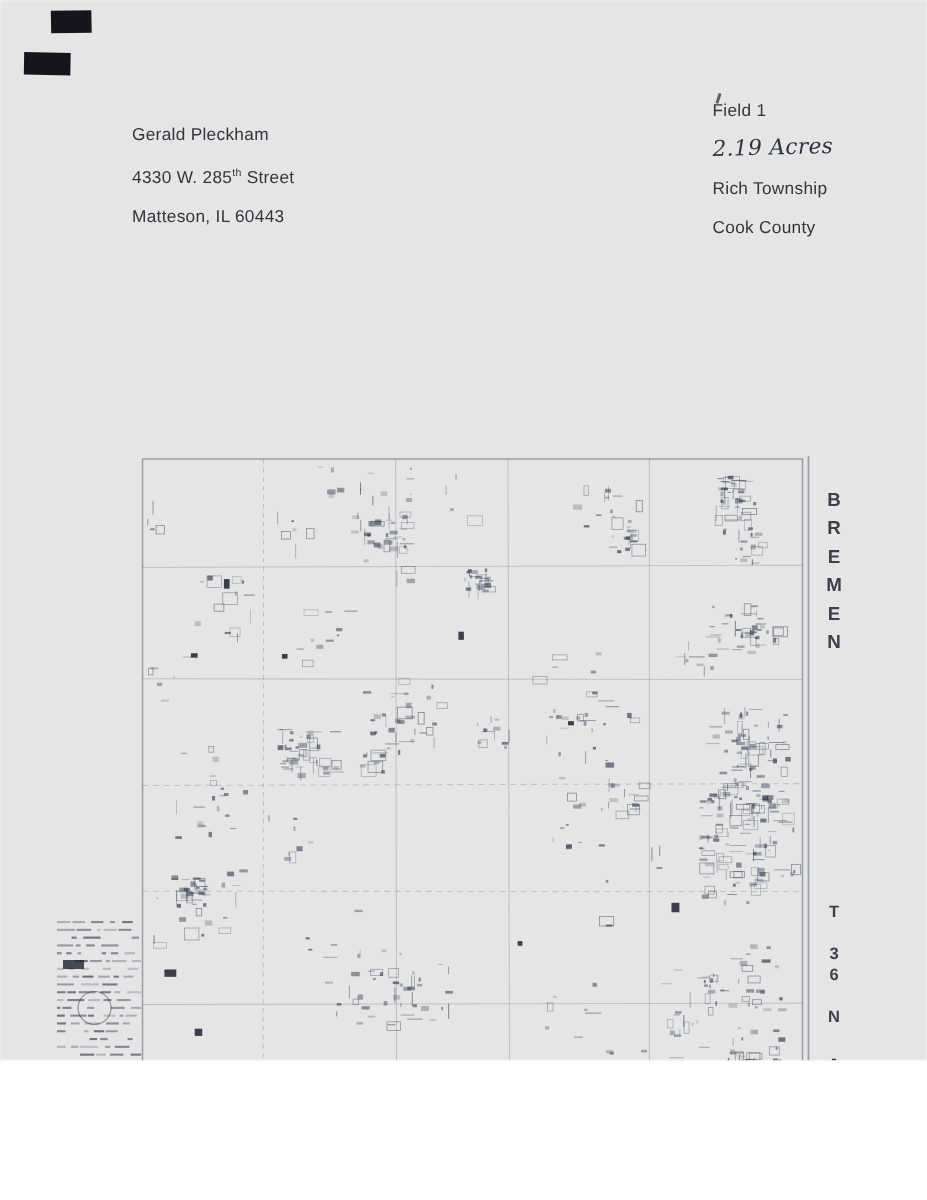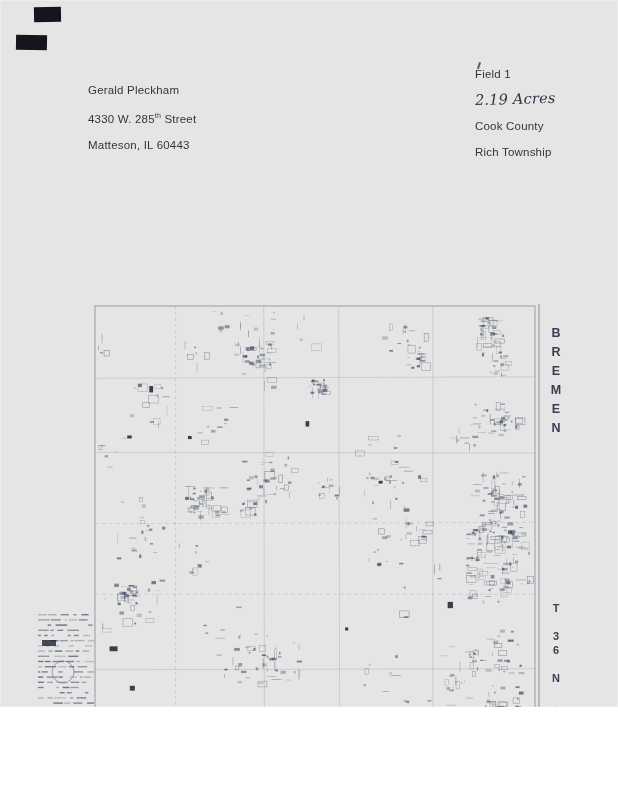--- a/index.html
+++ b/index.html
@@ -74,22 +74,22 @@
     <p>Gerald Pleckham</p>
     <p><span>4330 W. 285</span><sup>th</sup><span> Street</span></p>
     <p>Matteson, IL 60443</p>
   </div>
 
   <div class="stray-mark"></div>
 
   <div class="info-block">
     <p>Field 1</p>
     <p class="handwritten">2.19 Acres</p>
+    <p>Rich Township</p>
     <p>Cook County</p>
-    <p>Rich Township</p>
   </div>
 
   <div class="vlabel area">BREMEN</div>
   <div class="vlabel range">T 36 N - R 13 E</div>
 
   <svg class="plat-map" viewBox="0 0 460 474" xmlns="http://www.w3.org/2000/svg">
       <rect x="10" y="8" width="440" height="436" fill="none" stroke="#7d8494" stroke-width="1" opacity="0.75"></rect>
       <line x1="454" y1="6" x2="454" y2="448" stroke="#7d8494" stroke-width="1.2" opacity="0.7"></line>
       <line x1="90.6728569877334" y1="8" x2="90.50503533920273" y2="444" stroke="#6b7383" stroke-width="0.7" opacity="0.32" stroke-dasharray="3 3"></line>
       <line x1="178.78134889462962" y1="8" x2="179.42796816704794" y2="444" stroke="#6b7383" stroke-width="0.7" opacity="0.32" stroke-dasharray="none"></line>

